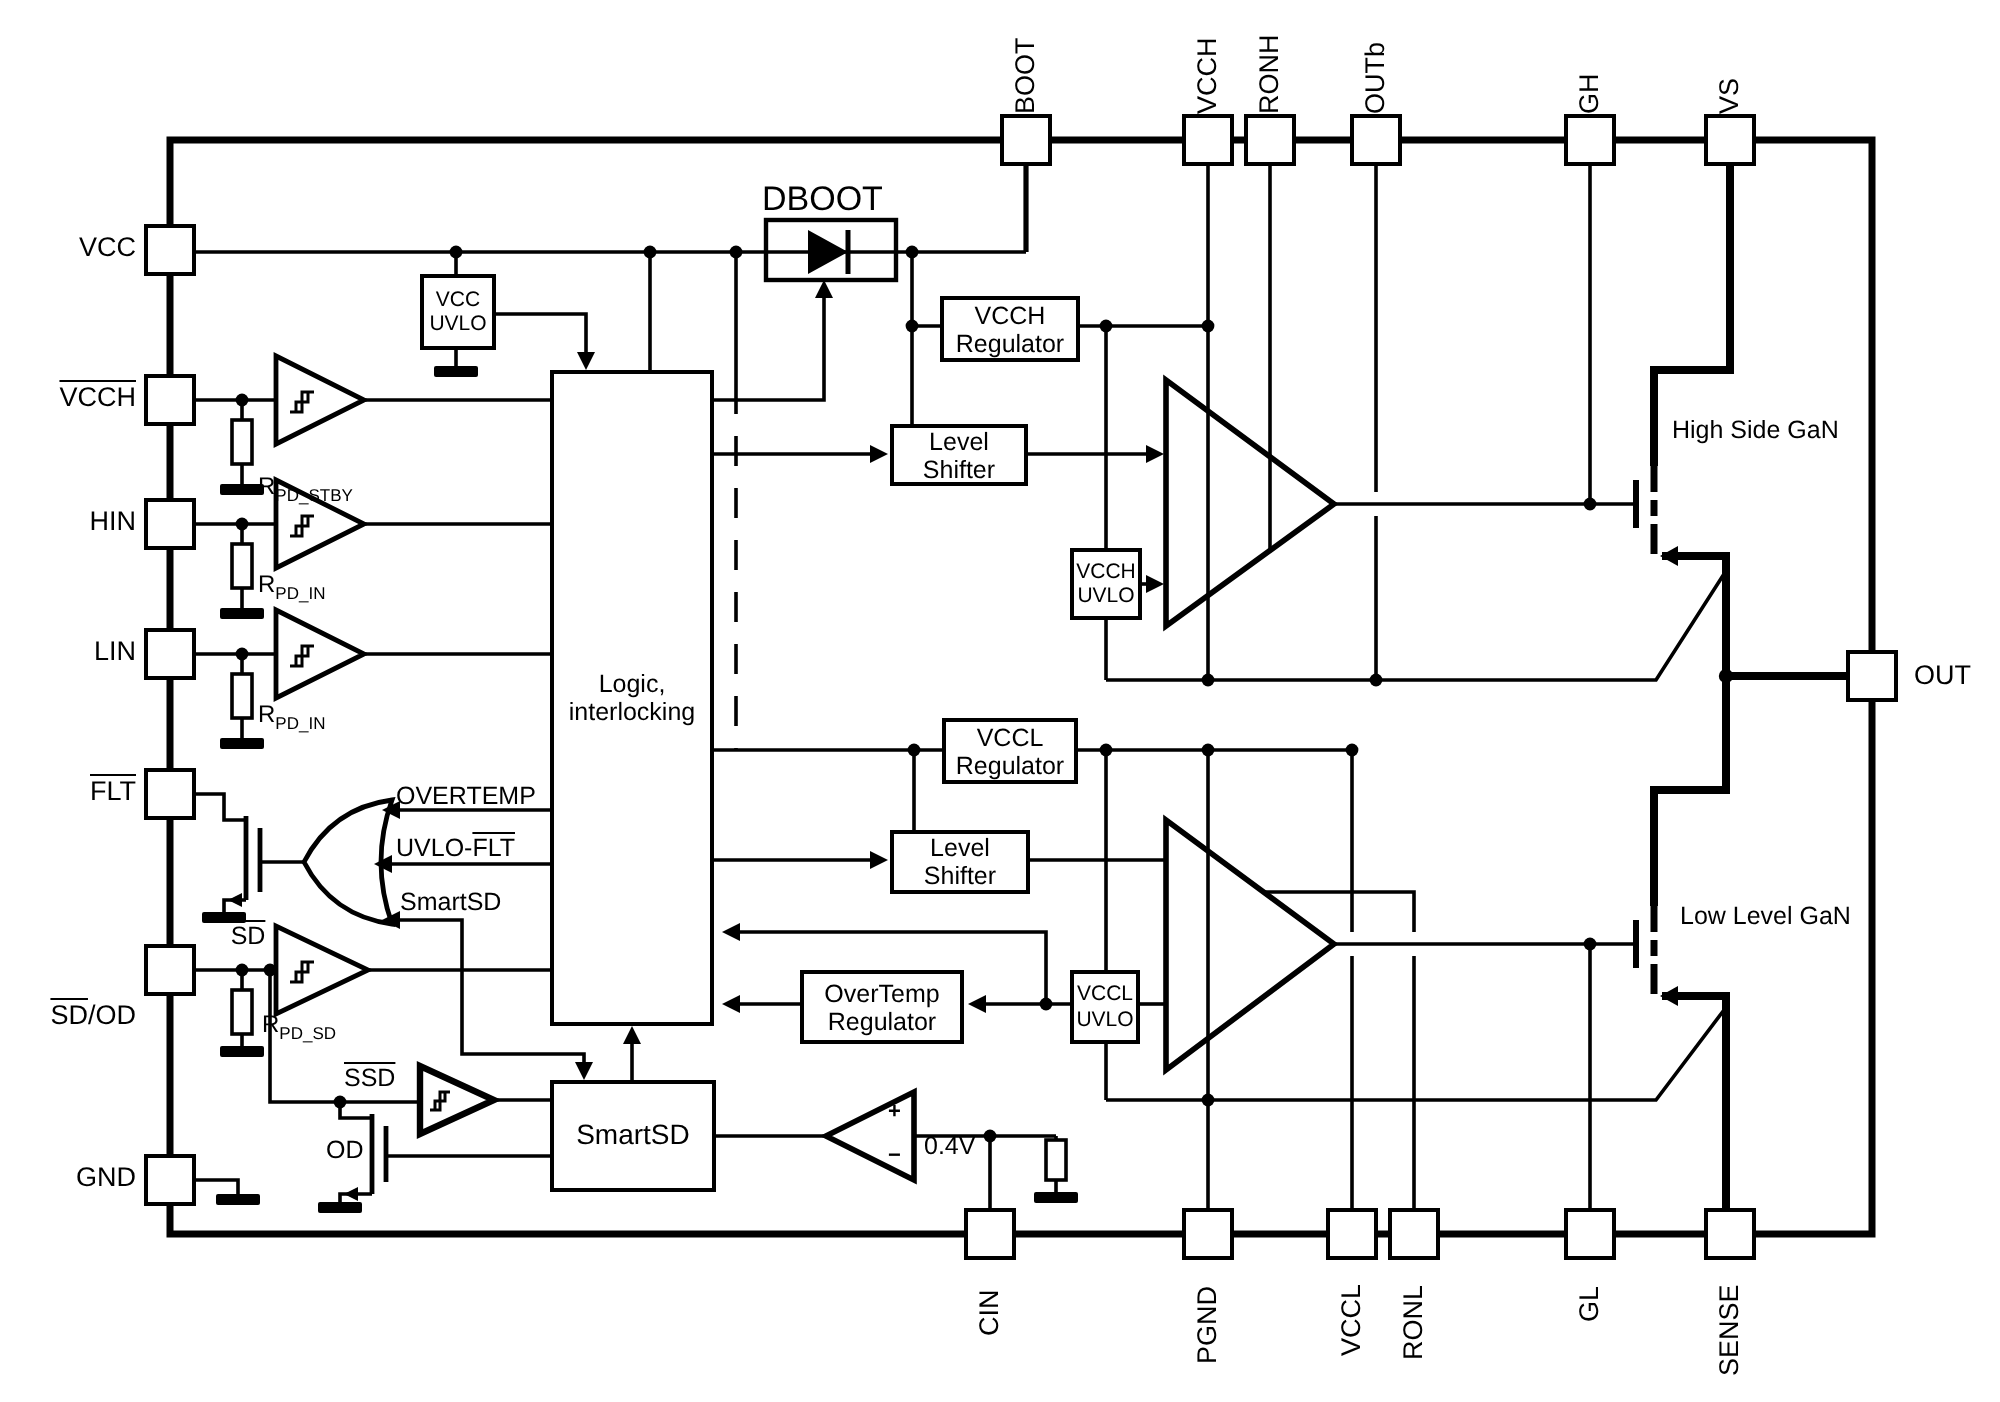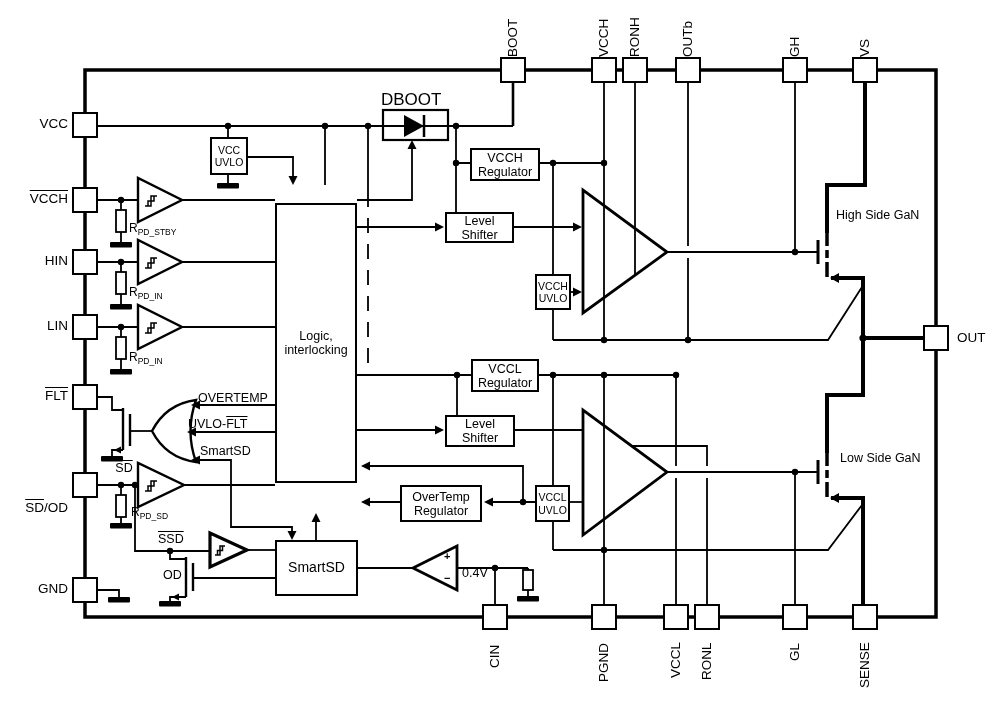--- a/index.html
+++ b/index.html
@@ -239,21 +239,21 @@
   <div class="vlab" style="left:787px;top:661px">GL</div>
   <div class="vlab" style="left:857px;top:688px">SENSE</div>
 
   <div class="flab" style="left:957px;top:330px;font-size:13.5px">OUT</div>
 
   <div class="blk sm" style="left:210px;top:137px;width:38px;height:38px">
     <div>VCC</div>
       <div>UVLO</div>
   </div>
   <div class="flab" style="left:381px;top:90px;width:66px;font-size:17px">DBOOT</div>
-  <div class="blk" style="left:275px;top:203px;width:82px;height:280px;border-width:2.4px">
+  <div class="blk" style="left:275px;top:185px;width:82px;height:328px;border-width:2.4px">
     <div>Logic,</div>
       <div>interlocking</div>
   </div>
   <div class="blk" style="left:470px;top:148px;width:70px;height:33px">
     <div>VCCH</div>
       <div>Regulator</div>
   </div>
   <div class="blk" style="left:445px;top:212px;width:69px;height:31px">
     <div>Level</div>
       <div>Shifter</div>
@@ -276,30 +276,30 @@
   </div>
   <div class="blk" style="left:400px;top:485px;width:82px;height:37px">
     <div>OverTemp</div>
       <div>Regulator</div>
   </div>
   <div class="blk big" style="left:275px;top:540px;width:83px;height:56px">
     <div>SmartSD</div>
   </div>
 
   <div class="flab" style="left:198px;top:391px">OVERTEMP</div>
-  <div class="flab" style="left:188px;top:417px"><span>UVLO-</span><span class="ov">FLT</span></div>
+  <div class="flab" style="left:198px;top:417px"><span>UVLO-</span><span class="ov">FLT</span></div>
   <div class="flab" style="left:200px;top:444px">SmartSD</div>
   <div class="flab" style="left:112px;top:461px;width:24px;text-align:center"><span class="ov">SD</span></div>
-  <div class="flab" style="left:158px;top:532px"><span class="ov">SSD</span></div>
+  <div class="flab" style="left:172px;top:532px"><span class="ov">SSD</span></div>
   <div class="flab" style="left:163px;top:568px">OD</div>
   <div class="flab" style="left:836px;top:208px">High Side GaN</div>
-  <div class="flab" style="left:840px;top:451px">Low Side GaN</div>
+  <div class="flab" style="left:840px;top:451px">Low Level GaN</div>
 
   <div class="cmp" style="left:444px;top:551px">+</div>
   <div class="cmp" style="left:444px;top:573px">−</div>
   <div class="flab" style="left:462px;top:566px">0.4V</div>
 
-  <div class="rlab" style="left:129px;top:221px"><span>R</span><sub>PD_STBY</sub></div>
+  <div class="rlab" style="left:129px;top:236px"><span>R</span><sub>PD_STBY</sub></div>
   <div class="rlab" style="left:129px;top:285px"><span>R</span><sub>PD_IN</sub></div>
   <div class="rlab" style="left:129px;top:350px"><span>R</span><sub>PD_IN</sub></div>
   <div class="rlab" style="left:131px;top:505px"><span>R</span><sub>PD_SD</sub></div>
 
 </div>
 
 </body></html>

